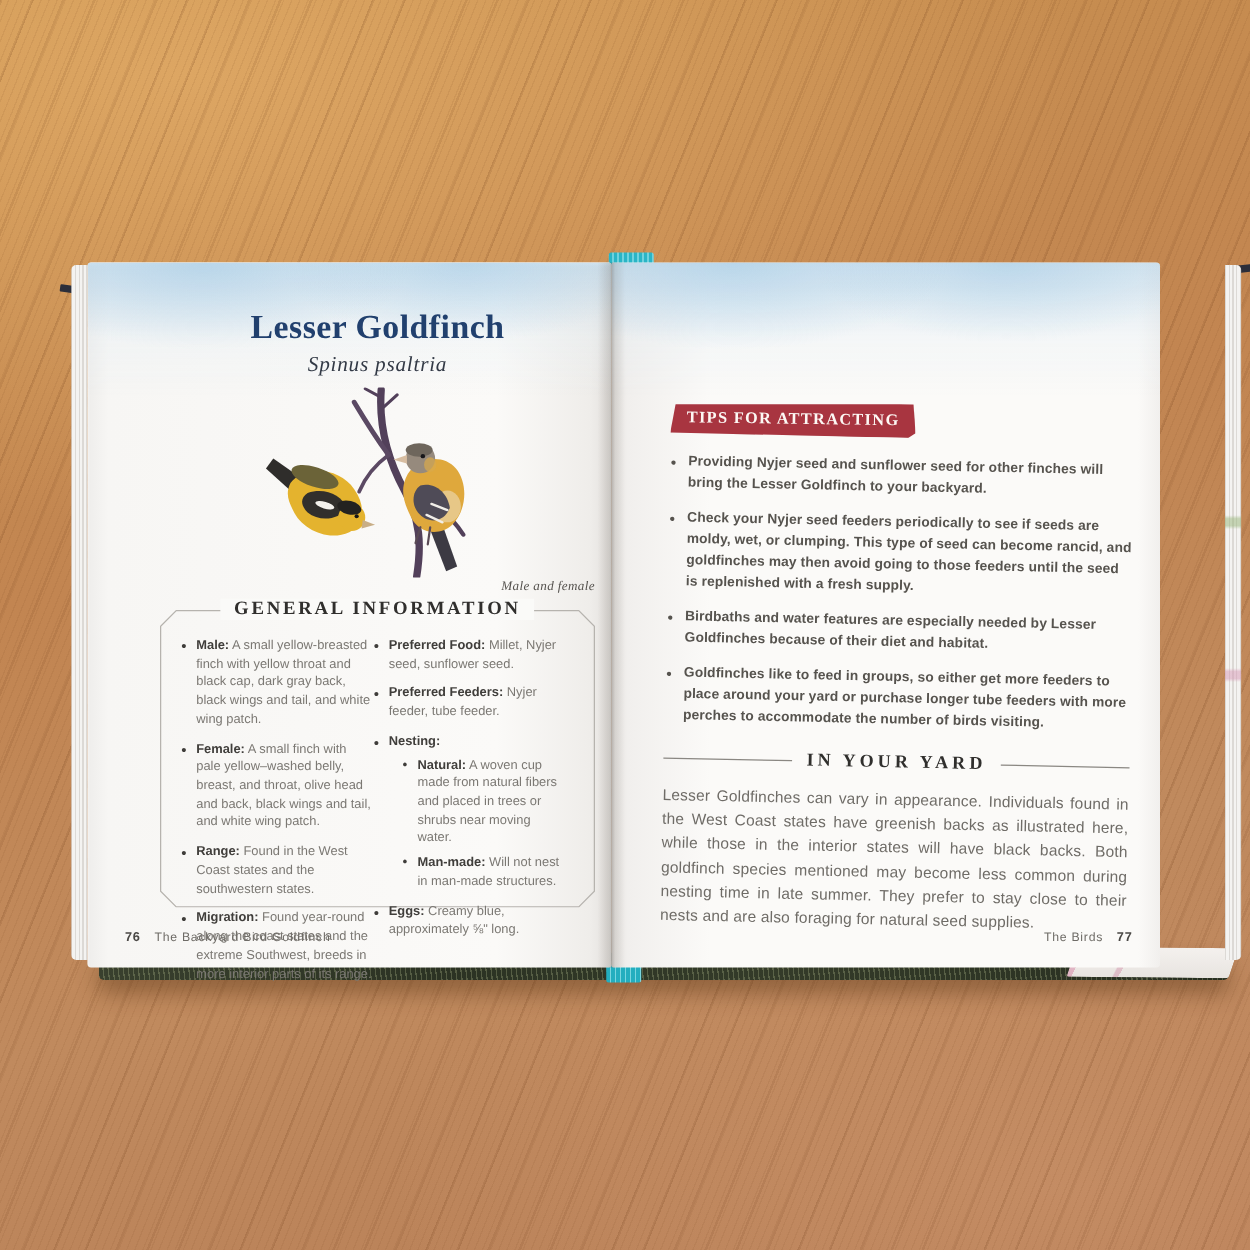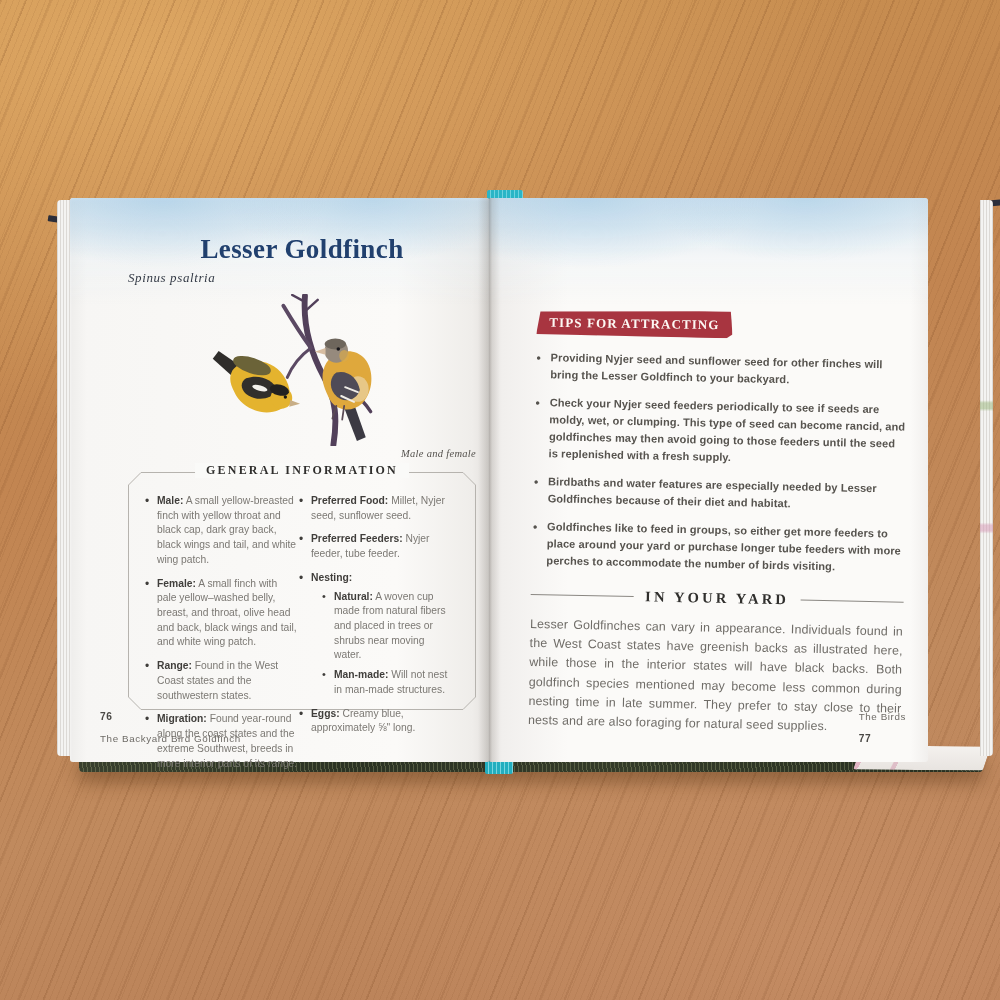--- a/index.html
+++ b/index.html
@@ -12,21 +12,21 @@
     background:
       repeating-linear-gradient(112deg, rgba(125,75,35,0.10) 0 1px, rgba(0,0,0,0) 1px 6px),
       repeating-linear-gradient(112deg, rgba(110,60,25,0.13) 0 2px, rgba(0,0,0,0) 2px 23px),
       radial-gradient(120% 60% at 15% 6%, rgba(238,185,115,0.55), rgba(0,0,0,0) 60%),
       radial-gradient(90% 45% at 85% 95%, rgba(215,160,120,0.35), rgba(0,0,0,0) 60%),
       linear-gradient(168deg, #c9914f 0%, #c28551 40%, #c08a5e 70%, #b87f57 100%);
   }
 
   
   .book {
-    position:absolute; left:57px; top:192px; width:936px; height:588px;
+    position:absolute; left:57px; top:204px; width:936px; height:588px;
   }
   .book-shadow {
     position:absolute; left:8px; right:4px; top:540px; height:50px;
     background:radial-gradient(50% 55% at 50% 30%, rgba(75,42,14,0.5), rgba(75,42,14,0) 75%);
     filter:blur(4px);
   }
   .cover-edge {
     position:absolute; left:22px; right:10px; top:558px; height:22px;
     background:
       repeating-linear-gradient(83deg, rgba(190,200,150,0.28) 0 1px, rgba(0,0,0,0) 1px 4px),
@@ -100,53 +100,53 @@
   }
 
   
   .lp-inner { position:absolute; left:58px; right:13px; top:0; bottom:0; }
   .title {
     margin-top:36px; text-align:center;
     font-family:"Liberation Serif", serif; font-weight:700;
     font-size:27px; color:#21406e; letter-spacing:0.4px;
   }
   .sci-name {
-    margin-top:5px; text-align:left;
+    margin-top:5px; text-align:center;
     font-family:"Liberation Serif", serif; font-style:italic;
-    font-size:13px; color:#333a46; letter-spacing:0.6px;
+    font-size:17px; color:#333a46; letter-spacing:0.6px;
   }
   .bird-art { display:block; margin:8px auto 0 auto; }
   .caption {
     margin-top:2px; text-align:right;
     font-family:"Liberation Serif", serif; font-style:italic;
     font-size:10.5px; color:#55524e; letter-spacing:0.3px;
   }
   .info-box { position:relative; margin-top:13px; height:238px; }
   .info-frame { position:absolute; inset:0; width:100%; height:100%; }
   .info-heading {
     position:absolute; top:-9px; left:50%; transform:translateX(-50%);
     background:#fafaf8; padding:0 11px; white-space:nowrap;
     font-family:"Liberation Serif", serif; font-weight:700;
-    font-size:12px; letter-spacing:2.2px; color:#302f2d;
+    font-size:15px; letter-spacing:2.2px; color:#302f2d;
   }
   .info-cols { display:flex; padding:22px 12px 6px 16px; }
   .info-col { width:calc(50% - 6px); }
   .info-item { position:relative; padding-left:13px; margin-bottom:9px;
     font-size:10.3px; line-height:1.43; }
   .info-item::before { content:"•"; position:absolute; left:1px; top:-1px;
     color:#3f3d3a; font-size:12px; }
   .lbl { font-weight:700; color:#403e3b; }
   .txt { color:#7b7873; }
   .sub-list { margin-top:4px; }
   .sub-item { position:relative; padding-left:12px; margin:0 0 5px 11px;
     font-size:10.3px; line-height:1.43; }
   .sub-item::before { content:"•"; position:absolute; left:0; top:-1px;
     color:#3f3d3a; font-size:11px; }
   .footer { position:absolute; bottom:18px; display:flex; align-items:baseline; gap:11px;
-    font-size:9.8px; letter-spacing:0.6px; color:#6e6b66;flex-direction:column; }
+    font-size:9.8px; letter-spacing:0.6px; color:#6e6b66; }
   .footer .pgnum { font-weight:700; color:#4a4845; font-size:10.2px; }
   .footer.fl { left:30px; }
   .footer.fr { right:22px; }
 
   
   .rp-inner { position:absolute; left:50px; right:16px; top:0; bottom:0; }
   .rp-rot { transform:rotate(1.2deg); transform-origin:0 0; }
   .tips-banner {
     display:inline-block; margin-top:110px; padding:4px 13px 5px 13px;
     background:#a83540; transform:rotate(-0.4deg);

